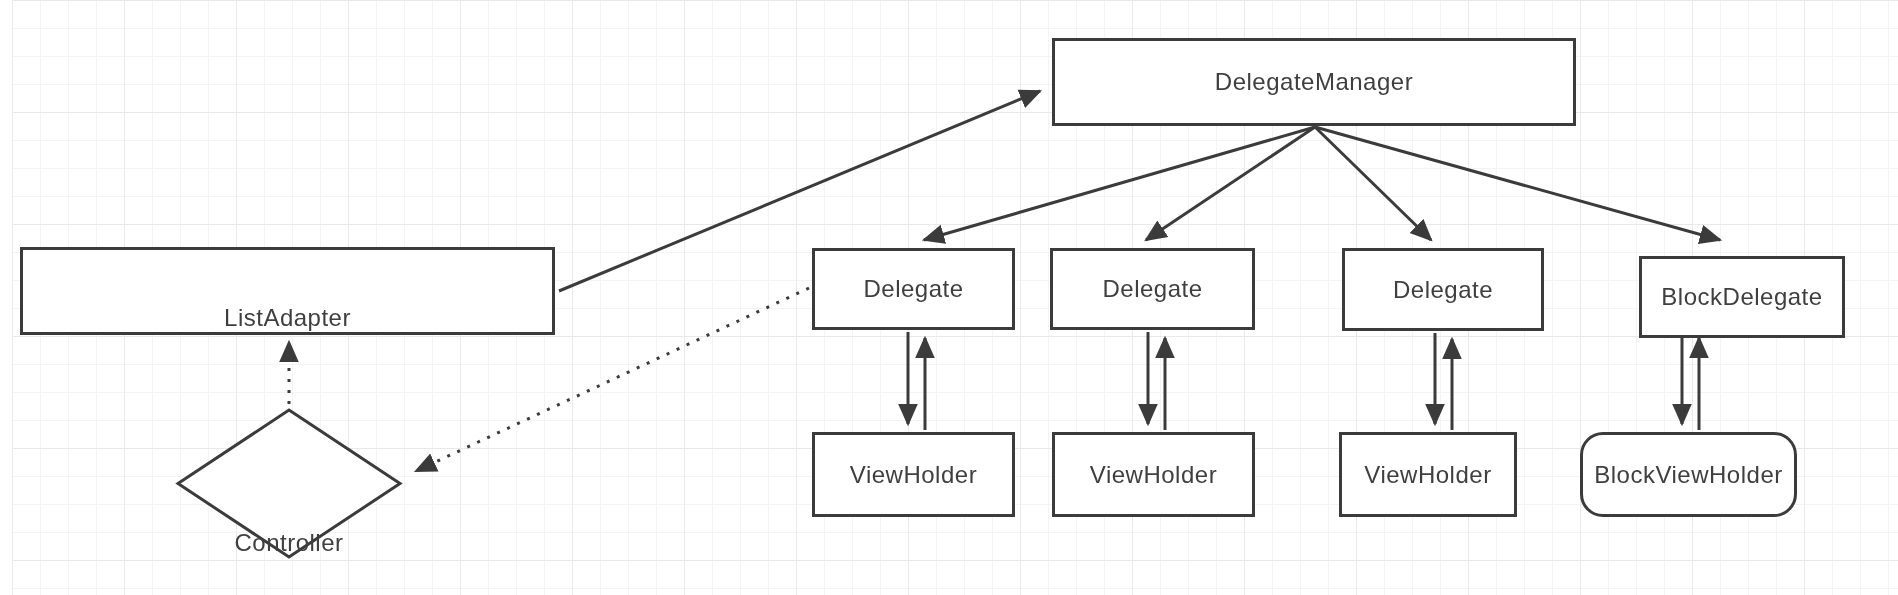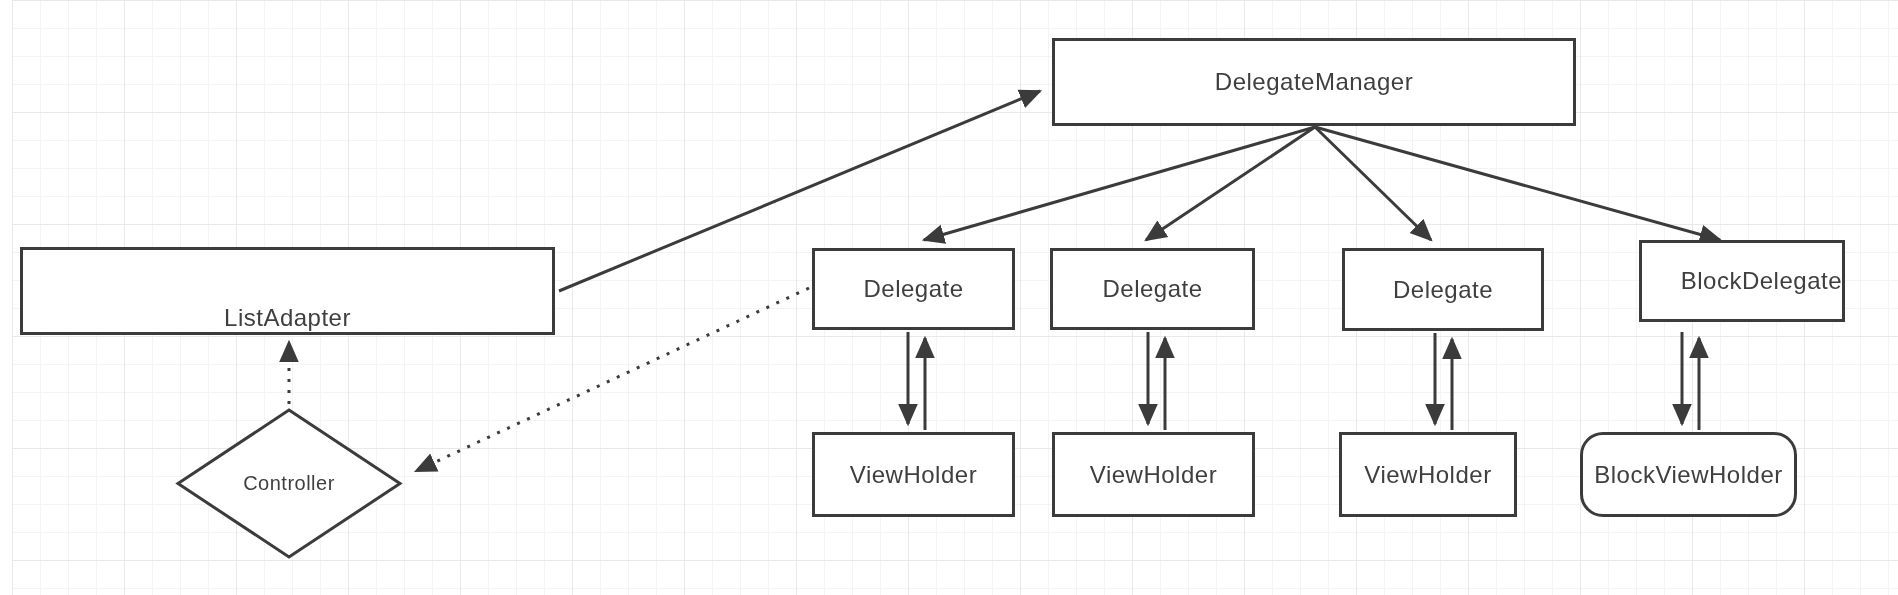--- a/index.html
+++ b/index.html
@@ -35,24 +35,24 @@
     align-items: center;
     justify-content: center;
     color: #3f3f3f;
     font-size: 24px;
     letter-spacing: 0.5px;
     white-space: nowrap;
   }
   .diamond-label {
     position: absolute;
     display: flex;
-    align-items: center;
+    align-items: flex-end;
     justify-content: center;
     color: #3f3f3f;
-    font-size: 20px;
+    font-size: 24px;
     letter-spacing: 0.5px;
     background: transparent;
     border: none;
   }
   .watermark {
     position: absolute;
     right: 8px;
     bottom: 5px;
     color: #c9c9c9;
     font-size: 21px;
@@ -110,21 +110,21 @@
   </div>
 
   <div class="node" style="left:1038px; top:248px; width:205px; height:82px;">
     <span>Delegate</span>
   </div>
 
   <div class="node" style="left:1330px; top:248px; width:202px; height:83px;">
     <span>Delegate</span>
   </div>
 
-  <div class="node" style="left:1627px; top:240px; width:206px; height:82px;justify-content:flex-end;">
+  <div class="node" style="left:1627px; top:256px; width:206px; height:82px;">
     <span>BlockDelegate</span>
   </div>
 
   <div class="node" style="left:800px; top:432px; width:203px; height:85px;">
     <span>ViewHolder</span>
   </div>
 
   <div class="node" style="left:1040px; top:432px; width:203px; height:85px;">
     <span>ViewHolder</span>
   </div>

